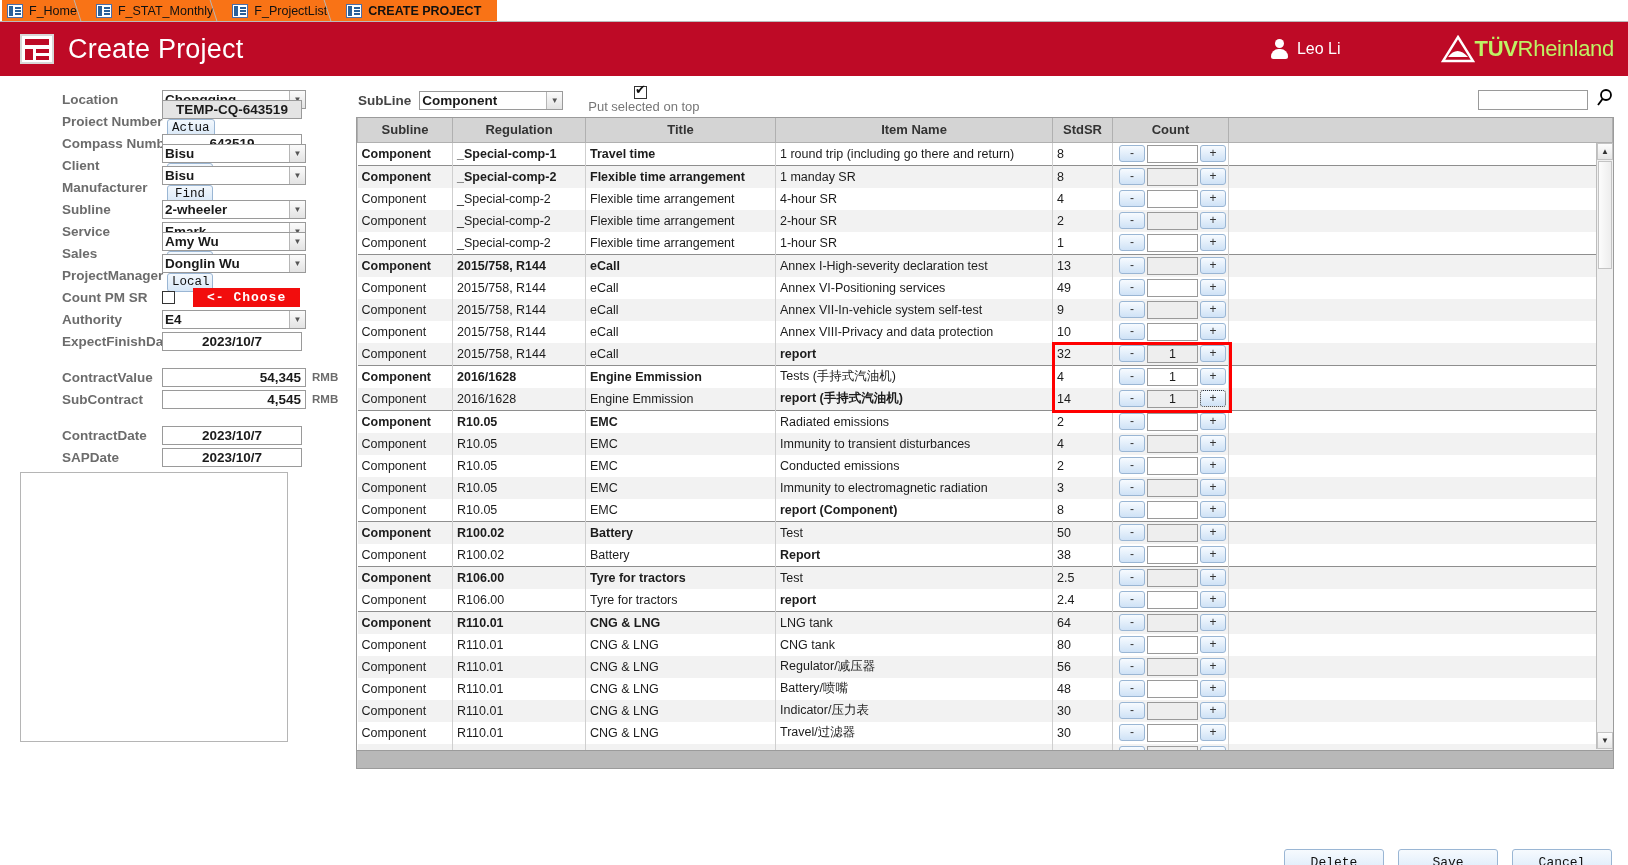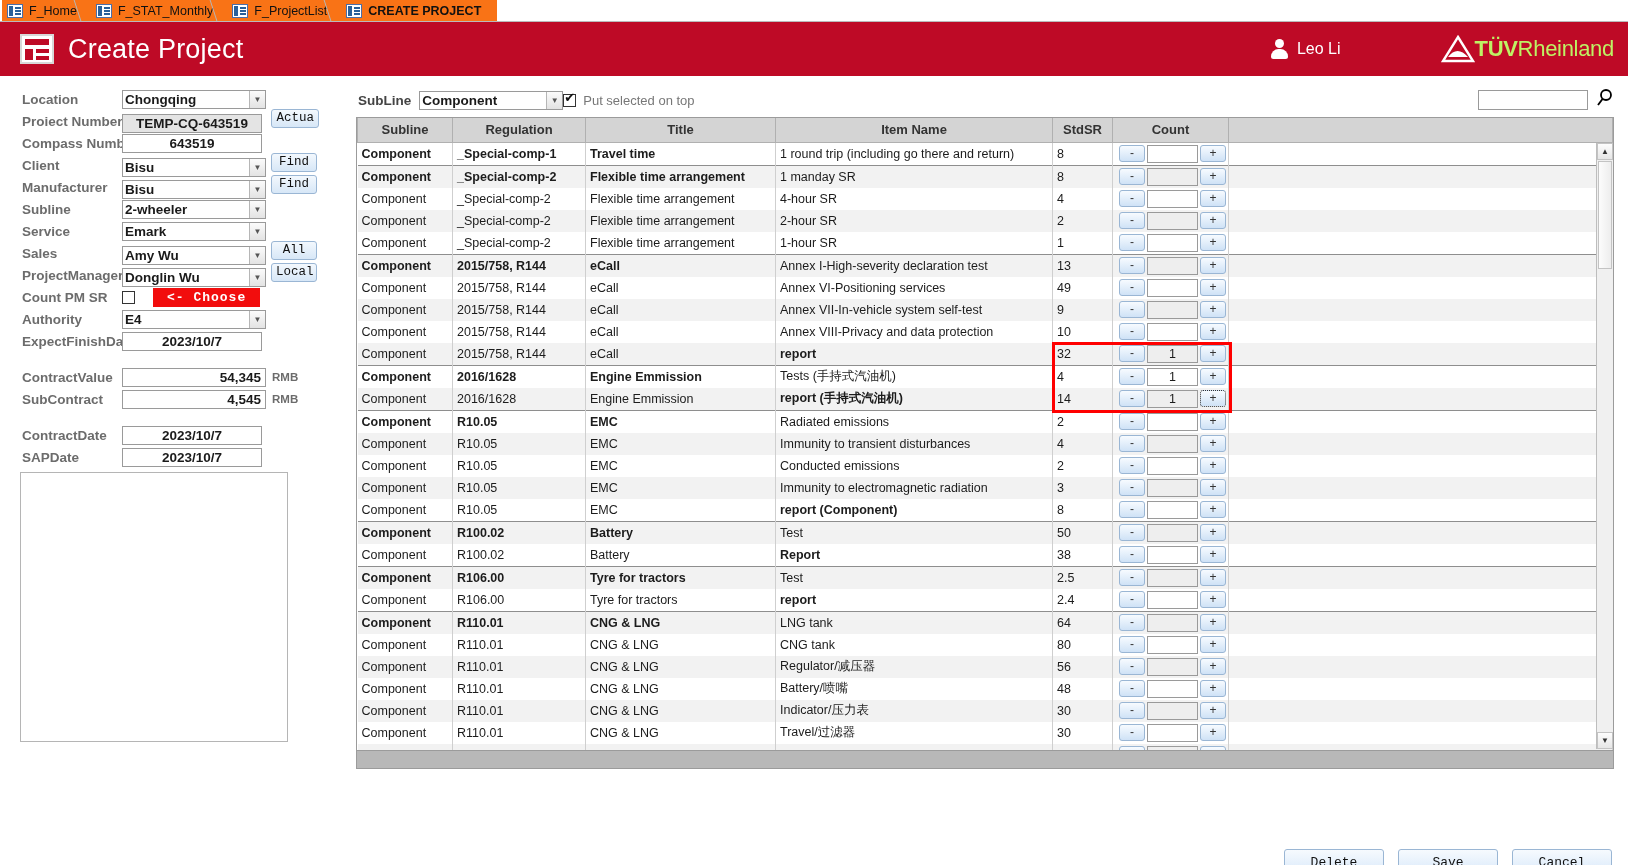--- a/index.html
+++ b/index.html
@@ -107,21 +107,21 @@
 
   
   .body { display: flex; height: 811px; background: #fff; }
 
   
   .leftpane { width: 350px; flex: none; padding-top: 12px; position: relative; }
   .frow { display: flex; align-items: center; height: 22px; margin-bottom: 0px; }
   .flabel {
     width: 122px; padding-left: 22px;
     font-size: 13.5px; font-weight: bold; color: #6c6c6c;
-    flex: none; white-space: nowrap;
+    flex: none; white-space: nowrap; margin-left: 40px;
   }
   .fctl { position: relative; }
   select.ip, input.ip {
     font-family: "Liberation Sans", sans-serif;
     font-size: 13.5px; font-weight: bold; color: #1a1a1a;
     border: 1px solid #9a9a9a;
     background: #fff;
     height: 19px; padding: 0 2px;
     border-radius: 0;
     outline: none;
@@ -172,21 +172,21 @@
     width: 268px; height: 270px;
     border: 1px solid #b5b5b5; background: #fff;
   }
   .spacer-sm { height: 14px; }
 
   
   .rightpane { flex: 1; padding-left: 6px; padding-top: 12px; position: relative; }
   .subline-row { display: flex; align-items: center; height: 24px; padding-left: 2px; }
   .subline-lbl { font-size: 13.5px; font-weight: bold; color: #444; margin-right: 8px; }
   .subline-sel { width: 184px; }
-  .pst-wrap { display: flex; align-items: center; margin-left: 0; }
+  .pst-wrap { display: flex; align-items: center; margin-left: 18px; flex-direction: column; }
   .cbx.checked { position: relative; }
   .cbx.checked::after {
     content: "✔"; position: absolute; left: 0px; top: -4px;
     font-size: 13px; color: #111; line-height: 14px;
   }
   .pst-lbl { font-size: 13px; color: #777; margin-left: 7px; }
   .search-wrap {
     position: absolute; right: 14px; top: 12px;
     display: flex; align-items: center;
   }

